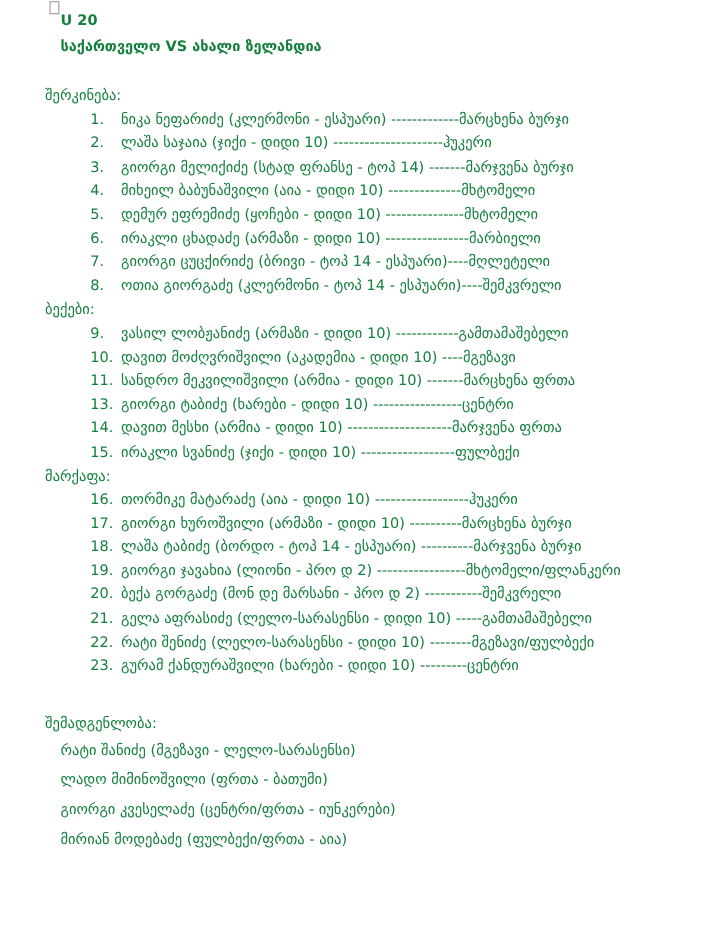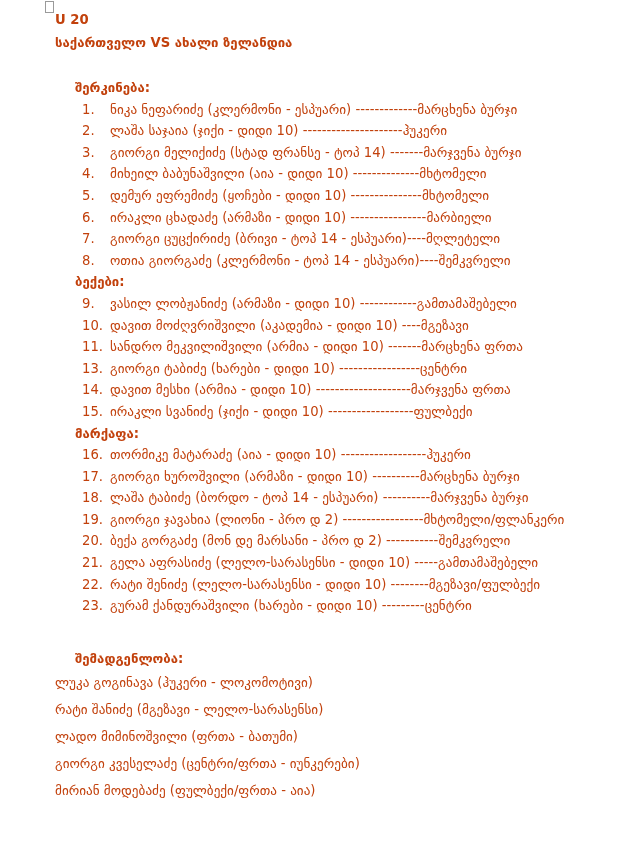--- a/index.html
+++ b/index.html
@@ -1,39 +1,39 @@
 <!DOCTYPE html>
 <html><head>
 <meta charset="utf-8">
 <style>
   html,body{margin:0;padding:0;background:#ffffff;}
   .page{
     position:relative;
     width:641px;
     height:843px;
     background:#ffffff;
-    color:#c2410c;
+    color:#15803d;
     font-family:"DejaVu Sans","Liberation Serif",sans-serif;
     font-size:13.2px;
     overflow:hidden;
     box-sizing:border-box;
     padding-top:8px;
   }
   .stray{
     position:absolute;
     left:45px;top:1px;
     width:7px;height:10px;
     border:1px solid #9a9a9a;
     background:#ffffff;
   }
   .titleblock{margin-left:55px;line-height:23px;}
   .title{font-weight:bold;white-space:nowrap;}
   .heading{
-    margin-left:75px;
-    font-weight:bold;
+    margin-left:41px;
+    font-weight:normal;
     line-height:21.6px;
     white-space:nowrap;
   }
   .first-heading{margin-top:23px;}
   .row{
     display:flex;
     margin-left:82px;
     line-height:21.6px;
     white-space:nowrap;
   }
@@ -147,20 +147,19 @@
       </div>
       <div class="row">
         <span class="num">23.</span>
         <span class="entry"><span class="pname">გურამ ქანდურაშვილი</span> (<span class="pclub">ხარები - დიდი 10</span>)<span class="pdash"> ---------</span><span class="ppos">ცენტრი</span></span>
       </div>
     </div>
 
   <div class="staff-block">
     <div class="heading">შემადგენლობა:</div>
     <div id="staff-lines">
-        <div class="staff-line">ლუკა გოგინავა (ჰუკერი - ლოკომოტივი)</div>
         <div class="staff-line">რატი შანიძე (მგეზავი - ლელო-სარასენსი)</div>
         <div class="staff-line">ლადო მიმინოშვილი (ფრთა - ბათუმი)</div>
         <div class="staff-line">გიორგი კვესელაძე (ცენტრი/ფრთა - იუნკერები)</div>
         <div class="staff-line">მირიან მოდებაძე (ფულბექი/ფრთა - აია)</div>
       </div>
   </div>
 </div>
 
 </body></html>

